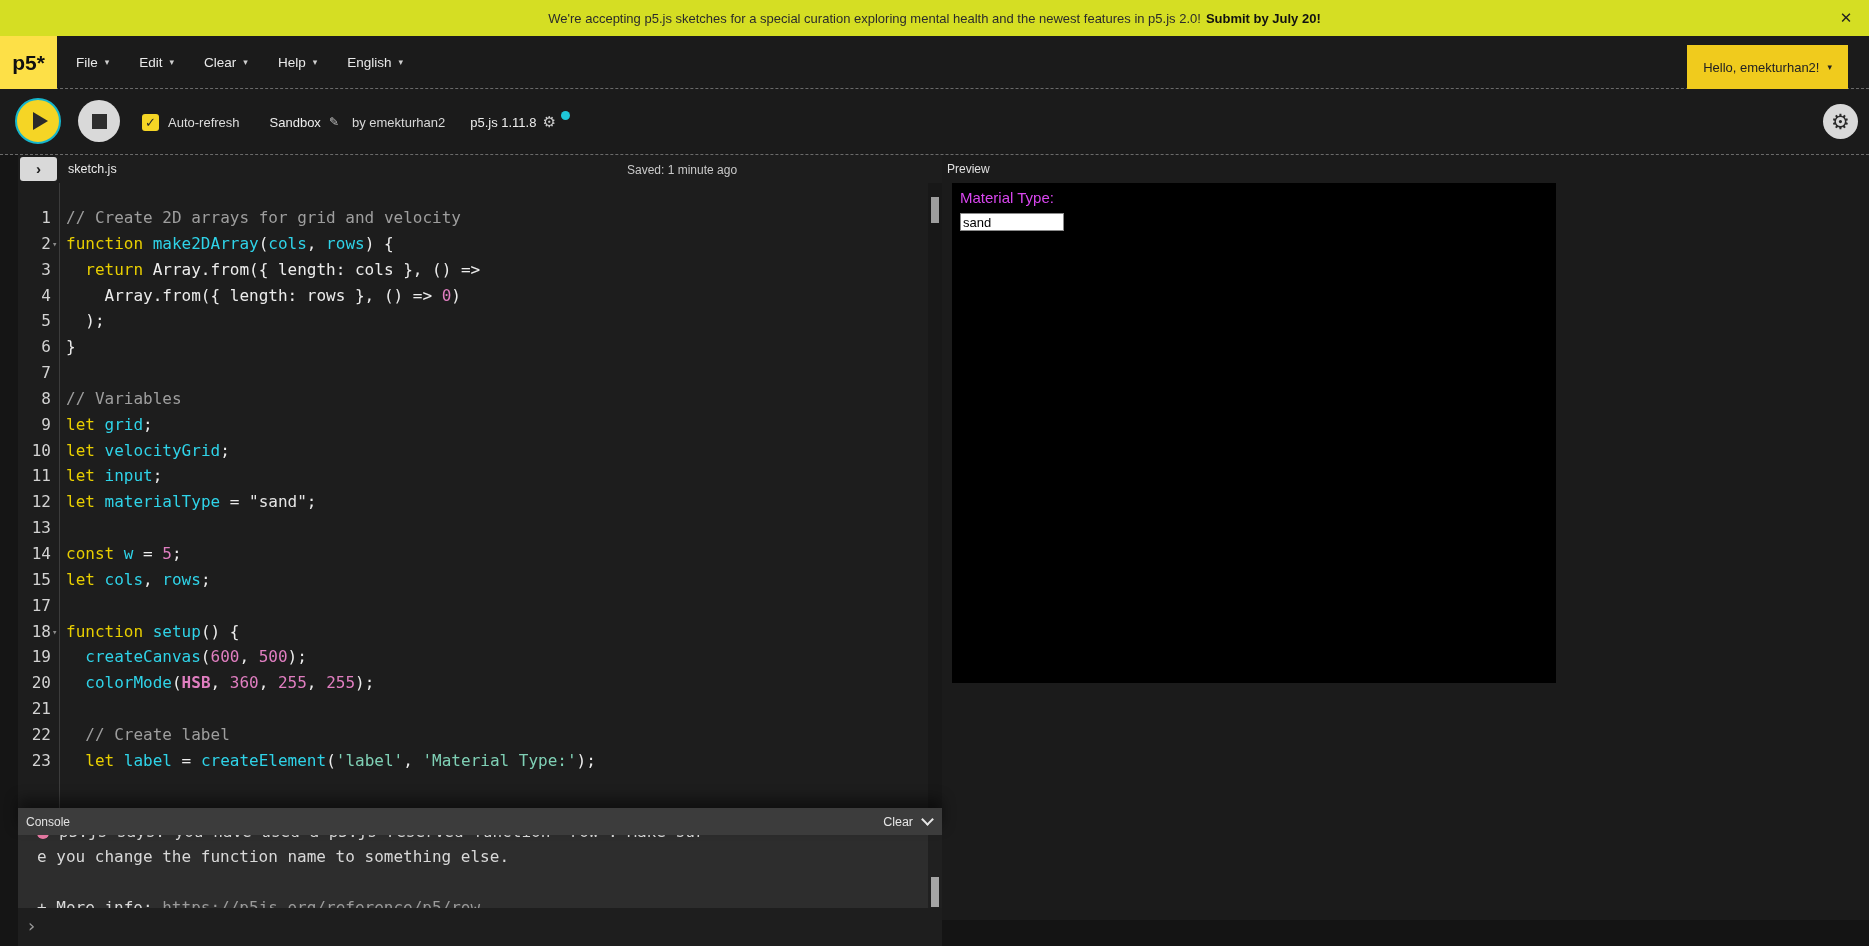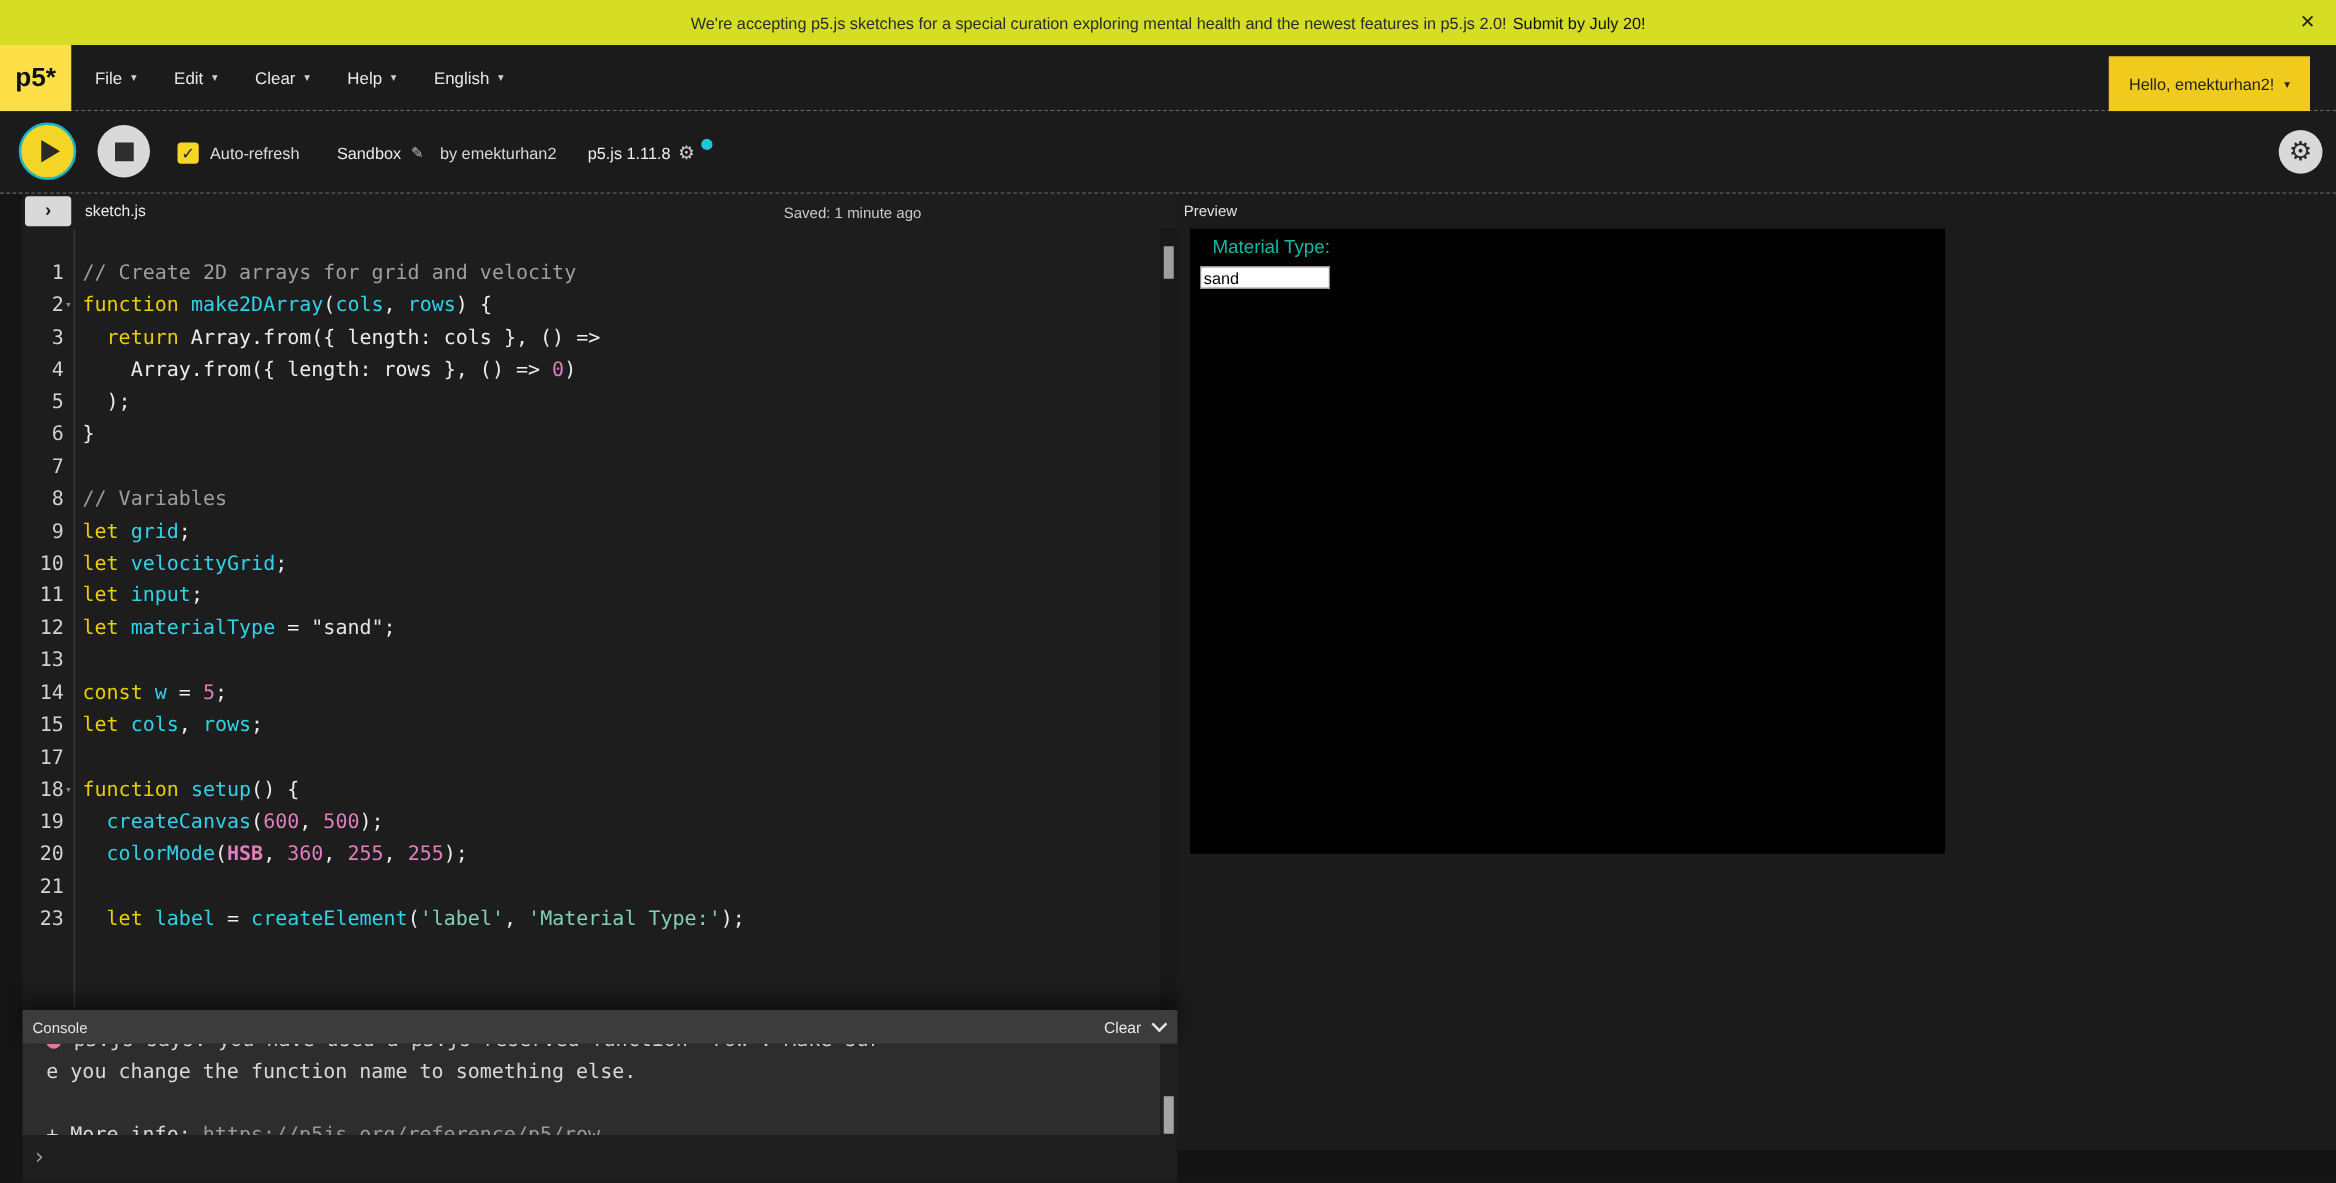--- a/index.html
+++ b/index.html
@@ -3,21 +3,21 @@
 <meta charset="utf-8">
 <style>
   * { margin:0; padding:0; box-sizing:border-box; }
   html,body { width:1869px; height:946px; overflow:hidden; background:#151515;
     font-family:"Liberation Sans", sans-serif; }
 
   
   .banner { position:absolute; left:0; top:0; width:1869px; height:36px;
     background:#d5de23; display:flex; align-items:center; justify-content:center;
     font-size:13px; color:#2b2b2b; }
-  .banner b { font-weight:normal; color:#111; margin-left:5px; }
+  .banner b { font-weight:bold; color:#111; margin-left:5px; }
   .banner-close { position:absolute; right:14px; top:9px; width:18px; height:18px;
     color:#222; font-size:15px; line-height:18px; text-align:center; cursor:pointer; }
 
   
   .navbar { position:absolute; left:0; top:36px; width:1869px; height:53px;
     background:#1b1b1b; border-bottom:1px dashed #6a6a6a; display:flex; align-items:stretch; }
   .logo { width:57px; height:53px; background:#fde047; color:#101010;
     display:flex; align-items:center; justify-content:center;
     font-size:21px; font-weight:bold; letter-spacing:0; }
   .menus { display:flex; align-items:center; padding-left:4px; }
@@ -115,21 +115,21 @@
     background:#1e1e1e; }
   .prompt-chev { position:absolute; left:8px; top:7px; color:#9a9a9a; font-size:18px;
     font-family:"DejaVu Sans Mono", monospace; }
 
   
   .preview-pane { position:absolute; left:942px; top:0; width:927px; height:791px;
     background:#1b1b1b; }
   .preview-title { position:absolute; left:5px; top:7px; color:#e0e0e0; font-size:12px; }
   .sketch-canvas { position:absolute; left:10px; top:28px; width:604px; height:500px;
     background:#000; }
-  .material-label { position:absolute; left:8px; top:6px; color:#14b8a6; font-size:15px;margin-left:10px; }
+  .material-label { position:absolute; left:8px; top:6px; color:#d946ef; font-size:15px; }
   .material-input { position:absolute; left:8px; top:30px; width:104px; height:18px;
     background:#ffffff; border:1px solid #8a8a8a; font-size:13px; color:#000;
     padding:0 2px; font-family:"Liberation Sans", sans-serif; }
   .preview-bottom-strip { position:absolute; left:0; bottom:0; width:100%; height:26px;
     background:#141414; }
 </style>
 </head>
 <body>
 
 <div class="banner">
@@ -215,20 +215,21 @@
           <div class="code-line"><span class="line-num">11</span><span class="line-code"><span class="tk-kw">let</span><span class="tk-pl"> </span><span class="tk-fn">input</span><span class="tk-pl">;</span></span></div>
           <div class="code-line"><span class="line-num">12</span><span class="line-code"><span class="tk-kw">let</span><span class="tk-pl"> </span><span class="tk-fn">materialType</span><span class="tk-pl"> = </span><span class="tk-str">"sand"</span><span class="tk-pl">;</span></span></div>
           <div class="code-line"><span class="line-num">13</span><span class="line-code"></span></div>
           <div class="code-line"><span class="line-num">14</span><span class="line-code"><span class="tk-kw">const</span><span class="tk-pl"> </span><span class="tk-fn">w</span><span class="tk-pl"> = </span><span class="tk-num">5</span><span class="tk-pl">;</span></span></div>
           <div class="code-line"><span class="line-num">15</span><span class="line-code"><span class="tk-kw">let</span><span class="tk-pl"> </span><span class="tk-fn">cols</span><span class="tk-pl">, </span><span class="tk-fn">rows</span><span class="tk-pl">;</span></span></div>
           <div class="code-line"><span class="line-num">17</span><span class="line-code"></span></div>
           <div class="code-line"><span class="line-num">18</span><span class="fold">▾</span><span class="line-code"><span class="tk-kw">function</span><span class="tk-pl"> </span><span class="tk-fn">setup</span><span class="tk-pl">() {</span></span></div>
           <div class="code-line"><span class="line-num">19</span><span class="line-code"><span class="tk-pl">  </span><span class="tk-fn">createCanvas</span><span class="tk-pl">(</span><span class="tk-num">600</span><span class="tk-pl">, </span><span class="tk-num">500</span><span class="tk-pl">);</span></span></div>
           <div class="code-line"><span class="line-num">20</span><span class="line-code"><span class="tk-pl">  </span><span class="tk-fn">colorMode</span><span class="tk-pl">(</span><span class="tk-cst">HSB</span><span class="tk-pl">, </span><span class="tk-num">360</span><span class="tk-pl">, </span><span class="tk-num">255</span><span class="tk-pl">, </span><span class="tk-num">255</span><span class="tk-pl">);</span></span></div>
           <div class="code-line"><span class="line-num">21</span><span class="line-code"></span></div>
+          <div class="code-line"><span class="line-num">22</span><span class="line-code"><span class="tk-com">  // Create label</span></span></div>
           <div class="code-line"><span class="line-num">23</span><span class="line-code"><span class="tk-pl">  </span><span class="tk-kw">let</span><span class="tk-pl"> </span><span class="tk-fn">label</span><span class="tk-pl"> = </span><span class="tk-fn">createElement</span><span class="tk-pl">(</span><span class="tk-strg">'label'</span><span class="tk-pl">, </span><span class="tk-strg">'Material Type:'</span><span class="tk-pl">);</span></span></div>
         </div>
       <div class="code-scrollbar">
         <div class="code-thumb"></div>
       </div>
     </div>
 
     <div class="console-header">
       <span class="console-title">Console</span>
       <div class="console-right">

